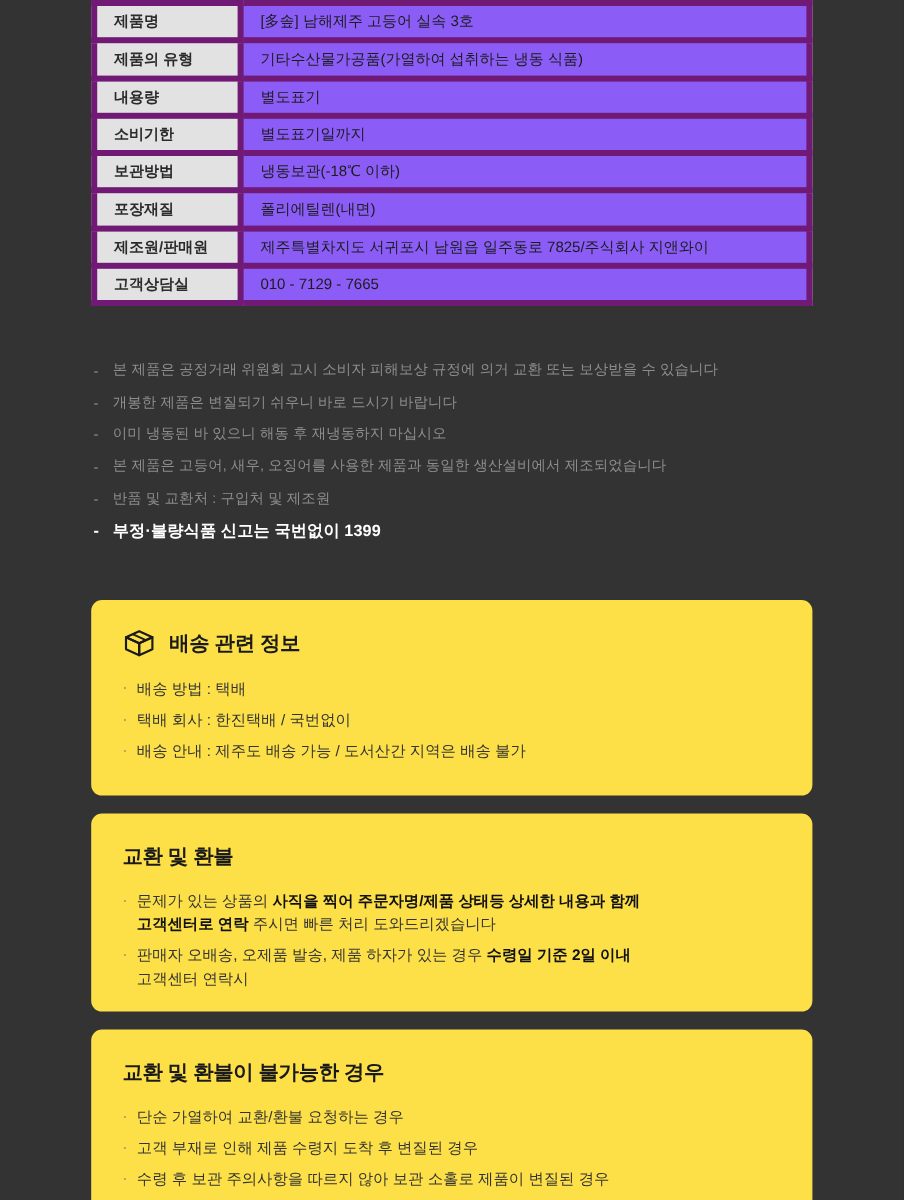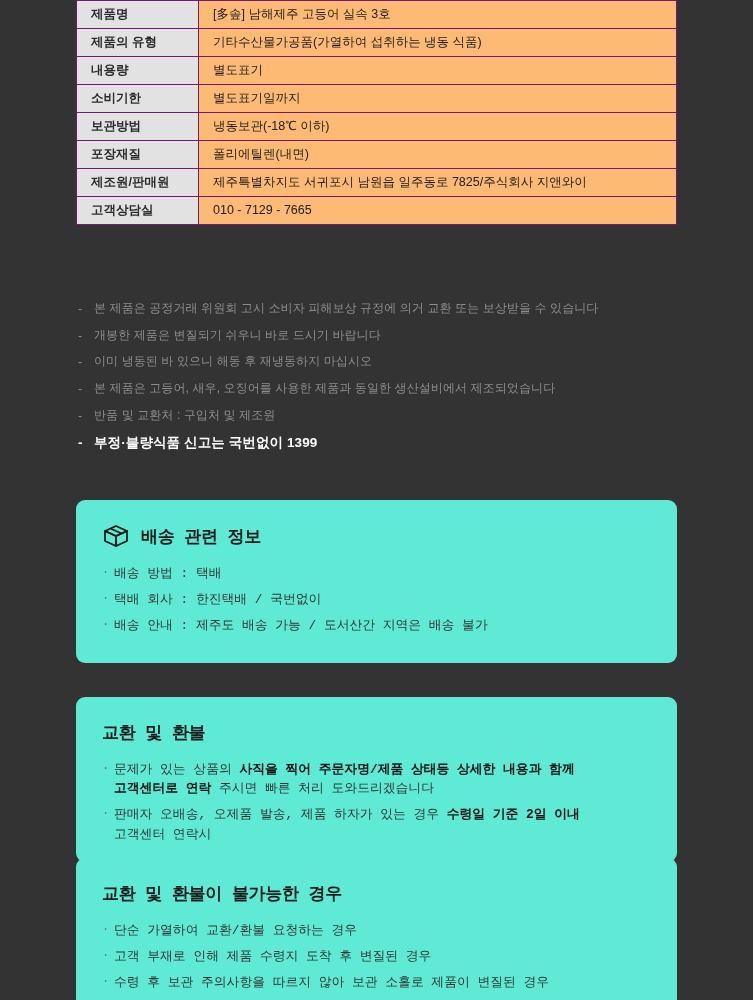--- a/index.html
+++ b/index.html
@@ -20,36 +20,36 @@
   .spec-table {
     position: absolute;
     left: 76px;
     top: 0px;
     width: 601px;
     border-collapse: collapse;
     background: #eeeeee;
   }
   .spec-table tr { height: 28px; }
   .spec-table td {
-    border: 1px solid #701a75;
+    border: 5px solid #701a75;
     font-size: 12.5px;
     color: #1c1c1c;
     padding: 5px 10px;
     vertical-align: middle;
     line-height: 1.3;
   }
   .spec-table td.label {
     width: 122px;
     background: #e2e2e2;
     font-weight: bold;
     color: #2b2b2b;
     padding-left: 14px;
   }
   .spec-table td.value {
-    background: #fdba74;
+    background: #8b5cf6;
     padding-left: 14px;
   }
   
   .notes {
     position: absolute;
     left: 78px;
     top: 300px;
     width: 600px;
   }
   .note-row {
@@ -74,23 +74,22 @@
   .note-row.strong .note-text {
     color: #ffffff;
     font-weight: bold;
     font-size: 13.5px;
   }
   
   .card {
     position: absolute;
     left: 76px;
     width: 601px;
-    background: #5eead4;
+    background: #fde047;
     border-radius: 9px;
-    font-family: Liberation Mono, monospace;
   }
   .card-title {
     display: flex;
     align-items: center;
     font-size: 17px;
     font-weight: bold;
     color: #1a1a1a;
     letter-spacing: -0.3px;
   }
   .card-title .box-icon {
@@ -110,21 +109,21 @@
   .bullet .dot {
     flex: 0 0 12px;
     color: #777777;
     font-size: 12px;
     line-height: 1.55;
   }
   .bullet .btxt { flex: 1; }
   .bold { font-weight: bold; color: #111111; }
   
   #card-shipping { top: 500px; height: 163px; padding: 24px 26px; }
-  #card-exchange { top: 678px; height: 165px; padding: 24px 26px; margin-top: 19px; }
+  #card-exchange { top: 678px; height: 165px; padding: 24px 26px; }
   #card-noexchange { top: 858px; height: 160px; padding: 24px 26px; }
 </style>
 </head>
 <body>
 
 <div class="page">
 
   <table class="spec-table">
     <tbody id="spec-body">
         <tr>

